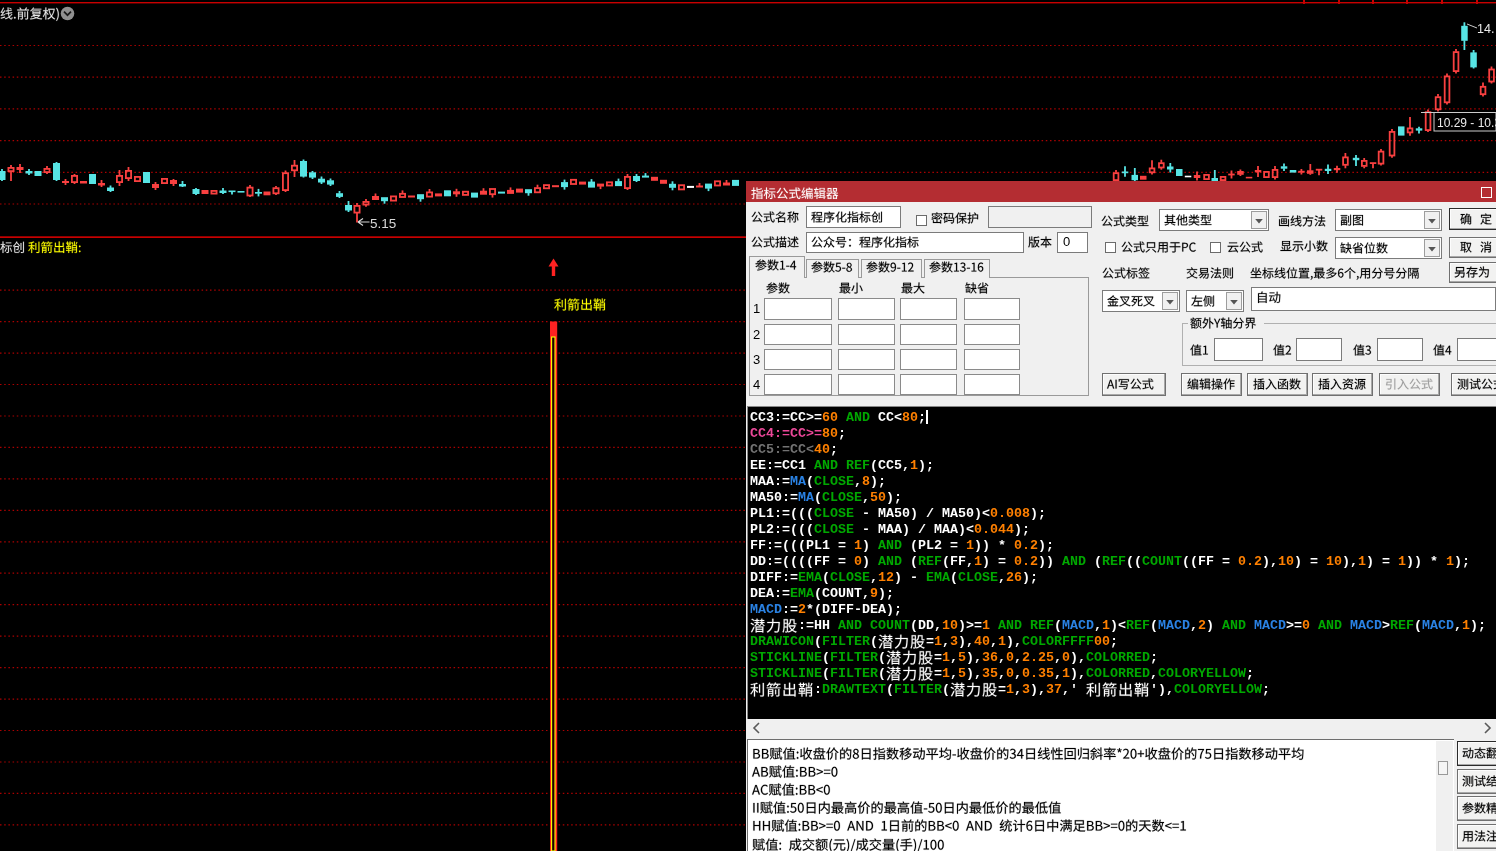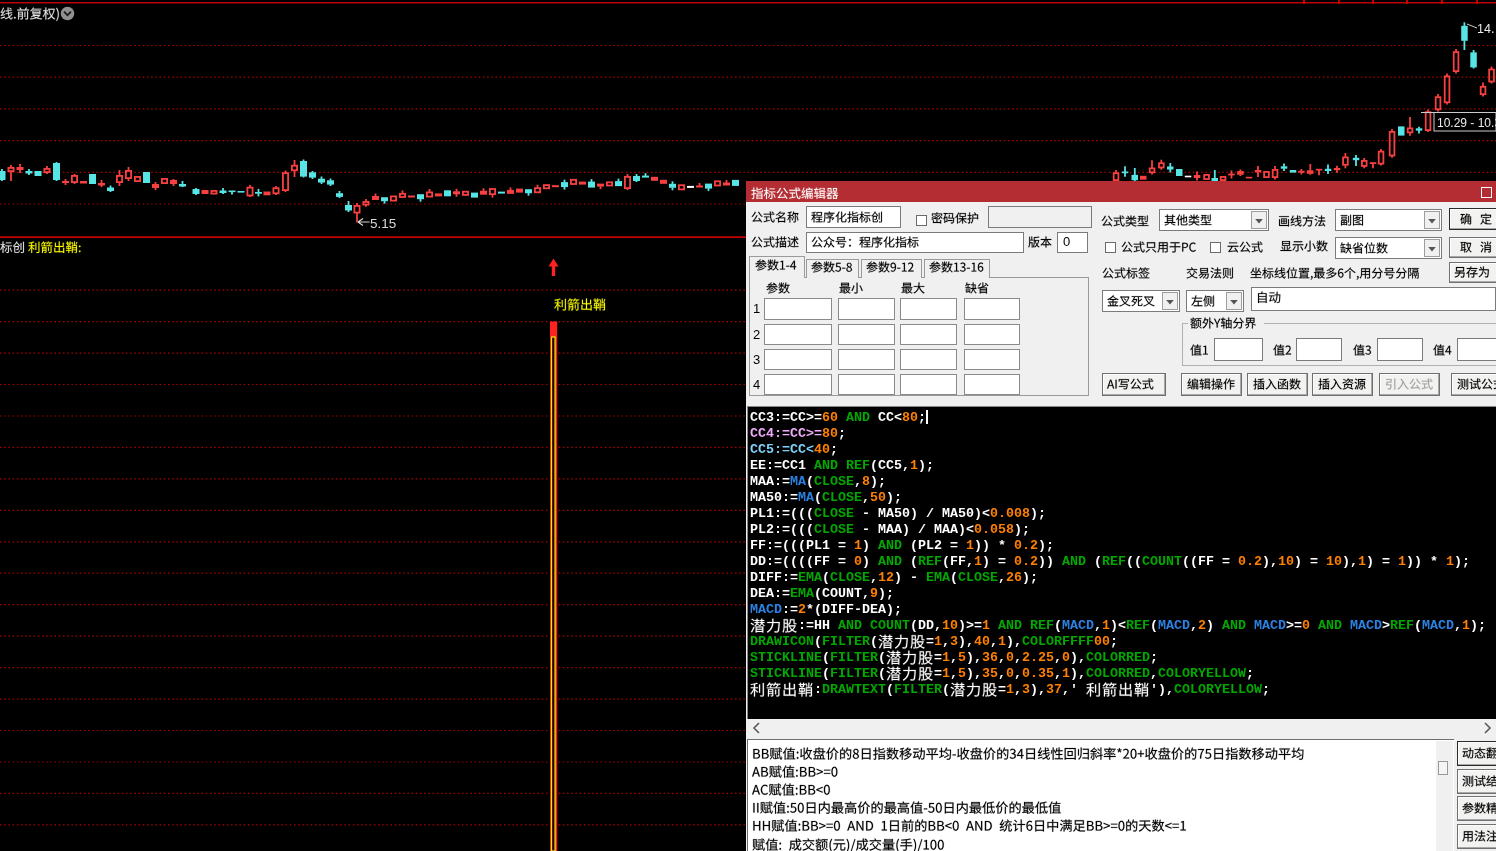--- a/index.html
+++ b/index.html
@@ -411,27 +411,27 @@
       <path d="M2 1 L7 6 L2 11" stroke="#5a5a5a" stroke-width="1.6" fill="none"></path>
     </svg>
 <div style="position:absolute;left:747px;top:739px;width:707px;height:112px;background:#fff;border-top:1.4px solid #6e6e6e;border-left:1px solid #6e6e6e;box-sizing:border-box;z-index:12"></div>
 <div style="position:absolute;left:1436px;top:741px;width:17px;height:110px;background:#f0f0f0;z-index:13"></div>
 <div style="position:absolute;left:1438px;top:761px;width:10px;height:14px;background:#f5f5f5;border:1px solid #999;box-sizing:border-box;z-index:14"></div>
 <div style="position:absolute;left:1457px;top:741.0px;width:46px;height:25px;background:#f2f2f1;border:1px solid #2b2b2b;box-shadow:inset -1px -1px 0 #a8a8a8, inset 1px 1px 0 #fdfdfd;box-sizing:border-box;z-index:12"></div>
 <div style="position:absolute;left:1457px;top:768.5px;width:46px;height:25px;background:#f2f2f1;border:1px solid #707070;box-shadow:inset -1px -1px 0 #a8a8a8, inset 1px 1px 0 #fdfdfd;box-sizing:border-box;z-index:12"></div>
 <div style="position:absolute;left:1457px;top:796.0px;width:46px;height:25px;background:#f2f2f1;border:1px solid #707070;box-shadow:inset -1px -1px 0 #a8a8a8, inset 1px 1px 0 #fdfdfd;box-sizing:border-box;z-index:12"></div>
 <div style="position:absolute;left:1457px;top:823.5px;width:46px;height:25px;background:#f2f2f1;border:1px solid #707070;box-shadow:inset -1px -1px 0 #a8a8a8, inset 1px 1px 0 #fdfdfd;box-sizing:border-box;z-index:12"></div>
 <div style="position:absolute;left:750px;top:409.5px;z-index:35;font:bold 13.333px 'Liberation Mono',monospace;letter-spacing:0;white-space:pre;line-height:16px"><span style="color:#ffffff">CC3:=CC&gt;=</span><span style="color:#ff8000">60</span><span style="color:#ffffff"> </span><span style="color:#00a800">AND</span><span style="color:#ffffff"> CC&lt;</span><span style="color:#ff8000">80</span><span style="color:#ffffff">;</span></div>
-<div style="position:absolute;left:750px;top:425.5px;z-index:35;font:bold 13.333px 'Liberation Mono',monospace;letter-spacing:0;white-space:pre;line-height:16px"><span style="color:#f0abfc">CC4:=CC&gt;=</span><span style="color:#ff8000">80</span><span style="color:#ffffff">;</span></div>
-<div style="position:absolute;left:750px;top:441.5px;z-index:35;font:bold 13.333px 'Liberation Mono',monospace;letter-spacing:0;white-space:pre;line-height:16px"><span style="color:#7dd3fc">CC5:=CC&lt;</span><span style="color:#ff8000">40</span><span style="color:#ffffff">;</span></div>
+<div style="position:absolute;left:750px;top:425.5px;z-index:35;font:bold 13.333px 'Liberation Mono',monospace;letter-spacing:0;white-space:pre;line-height:16px"><span style="color:#ec4899">CC4:=CC&gt;=</span><span style="color:#ff8000">80</span><span style="color:#ffffff">;</span></div>
+<div style="position:absolute;left:750px;top:441.5px;z-index:35;font:bold 13.333px 'Liberation Mono',monospace;letter-spacing:0;white-space:pre;line-height:16px"><span style="color:#737373">CC5:=CC&lt;</span><span style="color:#ff8000">40</span><span style="color:#ffffff">;</span></div>
 <div style="position:absolute;left:750px;top:457.5px;z-index:35;font:bold 13.333px 'Liberation Mono',monospace;letter-spacing:0;white-space:pre;line-height:16px"><span style="color:#ffffff">EE:=CC1 </span><span style="color:#00a800">AND</span><span style="color:#ffffff"> </span><span style="color:#00a800">REF</span><span style="color:#ffffff">(CC5,</span><span style="color:#ff8000">1</span><span style="color:#ffffff">);</span></div>
 <div style="position:absolute;left:750px;top:473.5px;z-index:35;font:bold 13.333px 'Liberation Mono',monospace;letter-spacing:0;white-space:pre;line-height:16px"><span style="color:#ffffff">MAA:=</span><span style="color:#2a82e4">MA</span><span style="color:#ffffff">(</span><span style="color:#00a800">CLOSE</span><span style="color:#ffffff">,</span><span style="color:#ff8000">8</span><span style="color:#ffffff">);</span></div>
 <div style="position:absolute;left:750px;top:489.5px;z-index:35;font:bold 13.333px 'Liberation Mono',monospace;letter-spacing:0;white-space:pre;line-height:16px"><span style="color:#ffffff">MA50:=</span><span style="color:#2a82e4">MA</span><span style="color:#ffffff">(</span><span style="color:#00a800">CLOSE</span><span style="color:#ffffff">,</span><span style="color:#ff8000">50</span><span style="color:#ffffff">);</span></div>
 <div style="position:absolute;left:750px;top:505.5px;z-index:35;font:bold 13.333px 'Liberation Mono',monospace;letter-spacing:0;white-space:pre;line-height:16px"><span style="color:#ffffff">PL1:=(((</span><span style="color:#00a800">CLOSE</span><span style="color:#ffffff"> - MA50) / MA50)&lt;</span><span style="color:#ff8000">0.008</span><span style="color:#ffffff">);</span></div>
-<div style="position:absolute;left:750px;top:521.5px;z-index:35;font:bold 13.333px 'Liberation Mono',monospace;letter-spacing:0;white-space:pre;line-height:16px"><span style="color:#ffffff">PL2:=(((</span><span style="color:#00a800">CLOSE</span><span style="color:#ffffff"> - MAA) / MAA)&lt;</span><span style="color:#ff8000">0.058</span><span style="color:#ffffff">);</span></div>
+<div style="position:absolute;left:750px;top:521.5px;z-index:35;font:bold 13.333px 'Liberation Mono',monospace;letter-spacing:0;white-space:pre;line-height:16px"><span style="color:#ffffff">PL2:=(((</span><span style="color:#00a800">CLOSE</span><span style="color:#ffffff"> - MAA) / MAA)&lt;</span><span style="color:#ff8000">0.044</span><span style="color:#ffffff">);</span></div>
 <div style="position:absolute;left:750px;top:537.5px;z-index:35;font:bold 13.333px 'Liberation Mono',monospace;letter-spacing:0;white-space:pre;line-height:16px"><span style="color:#ffffff">FF:=(((PL1 = </span><span style="color:#ff8000">1</span><span style="color:#ffffff">) </span><span style="color:#00a800">AND</span><span style="color:#ffffff"> (PL2 = </span><span style="color:#ff8000">1</span><span style="color:#ffffff">)) * </span><span style="color:#ff8000">0.2</span><span style="color:#ffffff">);</span></div>
 <div style="position:absolute;left:750px;top:553.5px;z-index:35;font:bold 13.333px 'Liberation Mono',monospace;letter-spacing:0;white-space:pre;line-height:16px"><span style="color:#ffffff">DD:=((((FF = </span><span style="color:#ff8000">0</span><span style="color:#ffffff">) </span><span style="color:#00a800">AND</span><span style="color:#ffffff"> (</span><span style="color:#00a800">REF</span><span style="color:#ffffff">(FF,</span><span style="color:#ff8000">1</span><span style="color:#ffffff">) = </span><span style="color:#ff8000">0.2</span><span style="color:#ffffff">)) </span><span style="color:#00a800">AND</span><span style="color:#ffffff"> (</span><span style="color:#00a800">REF</span><span style="color:#ffffff">((</span><span style="color:#00a800">COUNT</span><span style="color:#ffffff">((FF = </span><span style="color:#ff8000">0.2</span><span style="color:#ffffff">),</span><span style="color:#ff8000">10</span><span style="color:#ffffff">) = </span><span style="color:#ff8000">10</span><span style="color:#ffffff">),</span><span style="color:#ff8000">1</span><span style="color:#ffffff">) = </span><span style="color:#ff8000">1</span><span style="color:#ffffff">)) * </span><span style="color:#ff8000">1</span><span style="color:#ffffff">);</span></div>
 <div style="position:absolute;left:750px;top:569.5px;z-index:35;font:bold 13.333px 'Liberation Mono',monospace;letter-spacing:0;white-space:pre;line-height:16px"><span style="color:#ffffff">DIFF:=</span><span style="color:#00a800">EMA</span><span style="color:#ffffff">(</span><span style="color:#00a800">CLOSE</span><span style="color:#ffffff">,</span><span style="color:#ff8000">12</span><span style="color:#ffffff">) - </span><span style="color:#00a800">EMA</span><span style="color:#ffffff">(</span><span style="color:#00a800">CLOSE</span><span style="color:#ffffff">,</span><span style="color:#ff8000">26</span><span style="color:#ffffff">);</span></div>
 <div style="position:absolute;left:750px;top:585.5px;z-index:35;font:bold 13.333px 'Liberation Mono',monospace;letter-spacing:0;white-space:pre;line-height:16px"><span style="color:#ffffff">DEA:=</span><span style="color:#00a800">EMA</span><span style="color:#ffffff">(COUNT,</span><span style="color:#ff8000">9</span><span style="color:#ffffff">);</span></div>
 <div style="position:absolute;left:750px;top:601.5px;z-index:35;font:bold 13.333px 'Liberation Mono',monospace;letter-spacing:0;white-space:pre;line-height:16px"><span style="color:#2a82e4">MACD</span><span style="color:#ffffff">:=</span><span style="color:#ff8000">2</span><span style="color:#ffffff">*(DIFF-DEA);</span></div>
 <div style="position:absolute;left:750px;top:617.5px;z-index:35;font:bold 13.333px 'Liberation Mono',monospace;letter-spacing:0;white-space:pre;line-height:16px"><span>&nbsp;&nbsp;</span><span>&nbsp;&nbsp;</span><span>&nbsp;&nbsp;</span><span style="color:#ffffff">:=HH </span><span style="color:#00a800">AND</span><span style="color:#ffffff"> </span><span style="color:#00a800">COUNT</span><span style="color:#ffffff">(DD,</span><span style="color:#ff8000">10</span><span style="color:#ffffff">)&gt;=</span><span style="color:#ff8000">1</span><span style="color:#ffffff"> </span><span style="color:#00a800">AND</span><span style="color:#ffffff"> </span><span style="color:#00a800">REF</span><span style="color:#ffffff">(</span><span style="color:#2a82e4">MACD</span><span style="color:#ffffff">,</span><span style="color:#ff8000">1</span><span style="color:#ffffff">)&lt;</span><span style="color:#00a800">REF</span><span style="color:#ffffff">(</span><span style="color:#2a82e4">MACD</span><span style="color:#ffffff">,</span><span style="color:#ff8000">2</span><span style="color:#ffffff">) </span><span style="color:#00a800">AND</span><span style="color:#ffffff"> </span><span style="color:#2a82e4">MACD</span><span style="color:#ffffff">&gt;=</span><span style="color:#ff8000">0</span><span style="color:#ffffff"> </span><span style="color:#00a800">AND</span><span style="color:#ffffff"> </span><span style="color:#2a82e4">MACD</span><span style="color:#ffffff">&gt;</span><span style="color:#00a800">REF</span><span style="color:#ffffff">(</span><span style="color:#2a82e4">MACD</span><span style="color:#ffffff">,</span><span style="color:#ff8000">1</span><span style="color:#ffffff">);</span></div>
 <div style="position:absolute;left:750px;top:633.5px;z-index:35;font:bold 13.333px 'Liberation Mono',monospace;letter-spacing:0;white-space:pre;line-height:16px"><span style="color:#00a800">DRAWICON</span><span style="color:#ffffff">(</span><span style="color:#00a800">FILTER</span><span style="color:#ffffff">(</span><span>&nbsp;&nbsp;</span><span>&nbsp;&nbsp;</span><span>&nbsp;&nbsp;</span><span style="color:#ffffff">=</span><span style="color:#ff8000">1</span><span style="color:#ffffff">,</span><span style="color:#ff8000">3</span><span style="color:#ffffff">),</span><span style="color:#ff8000">40</span><span style="color:#ffffff">,</span><span style="color:#ff8000">1</span><span style="color:#ffffff">),</span><span style="color:#00a800">COLORFFFF</span><span style="color:#ff8000">00</span><span style="color:#ffffff">;</span></div>
 <div style="position:absolute;left:750px;top:649.5px;z-index:35;font:bold 13.333px 'Liberation Mono',monospace;letter-spacing:0;white-space:pre;line-height:16px"><span style="color:#00a800">STICKLINE</span><span style="color:#ffffff">(</span><span style="color:#00a800">FILTER</span><span style="color:#ffffff">(</span><span>&nbsp;&nbsp;</span><span>&nbsp;&nbsp;</span><span>&nbsp;&nbsp;</span><span style="color:#ffffff">=</span><span style="color:#ff8000">1</span><span style="color:#ffffff">,</span><span style="color:#ff8000">5</span><span style="color:#ffffff">),</span><span style="color:#ff8000">36</span><span style="color:#ffffff">,</span><span style="color:#ff8000">0</span><span style="color:#ffffff">,</span><span style="color:#ff8000">2.25</span><span style="color:#ffffff">,</span><span style="color:#ff8000">0</span><span style="color:#ffffff">),</span><span style="color:#00a800">COLORRED</span><span style="color:#ffffff">;</span></div>
 <div style="position:absolute;left:750px;top:665.5px;z-index:35;font:bold 13.333px 'Liberation Mono',monospace;letter-spacing:0;white-space:pre;line-height:16px"><span style="color:#00a800">STICKLINE</span><span style="color:#ffffff">(</span><span style="color:#00a800">FILTER</span><span style="color:#ffffff">(</span><span>&nbsp;&nbsp;</span><span>&nbsp;&nbsp;</span><span>&nbsp;&nbsp;</span><span style="color:#ffffff">=</span><span style="color:#ff8000">1</span><span style="color:#ffffff">,</span><span style="color:#ff8000">5</span><span style="color:#ffffff">),</span><span style="color:#ff8000">35</span><span style="color:#ffffff">,</span><span style="color:#ff8000">0</span><span style="color:#ffffff">,</span><span style="color:#ff8000">0.35</span><span style="color:#ffffff">,</span><span style="color:#ff8000">1</span><span style="color:#ffffff">),</span><span style="color:#00a800">COLORRED</span><span style="color:#ffffff">,</span><span style="color:#00a800">COLORYELLOW</span><span style="color:#ffffff">;</span></div>
 <div style="position:absolute;left:750px;top:681.5px;z-index:35;font:bold 13.333px 'Liberation Mono',monospace;letter-spacing:0;white-space:pre;line-height:16px"><span>&nbsp;&nbsp;</span><span>&nbsp;&nbsp;</span><span>&nbsp;&nbsp;</span><span>&nbsp;&nbsp;</span><span style="color:#ffffff">:</span><span style="color:#00a800">DRAWTEXT</span><span style="color:#ffffff">(</span><span style="color:#00a800">FILTER</span><span style="color:#ffffff">(</span><span>&nbsp;&nbsp;</span><span>&nbsp;&nbsp;</span><span>&nbsp;&nbsp;</span><span style="color:#ffffff">=</span><span style="color:#ff8000">1</span><span style="color:#ffffff">,</span><span style="color:#ff8000">3</span><span style="color:#ffffff">),</span><span style="color:#ff8000">37</span><span style="color:#ffffff">,' </span><span>&nbsp;&nbsp;</span><span>&nbsp;&nbsp;</span><span>&nbsp;&nbsp;</span><span>&nbsp;&nbsp;</span><span style="color:#ffffff">'),</span><span style="color:#00a800">COLORYELLOW</span><span style="color:#ffffff">;</span></div>

